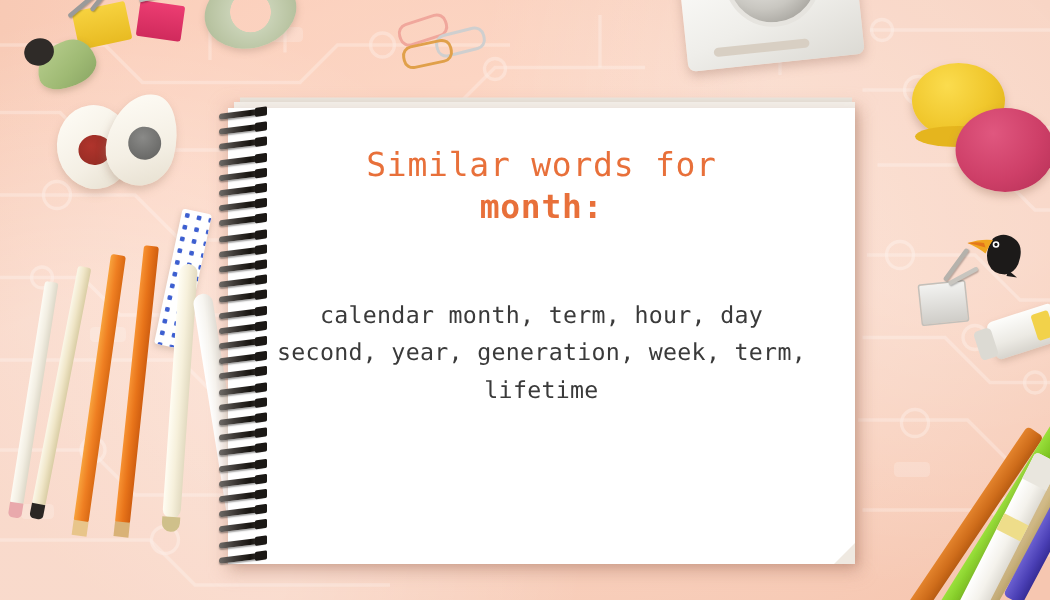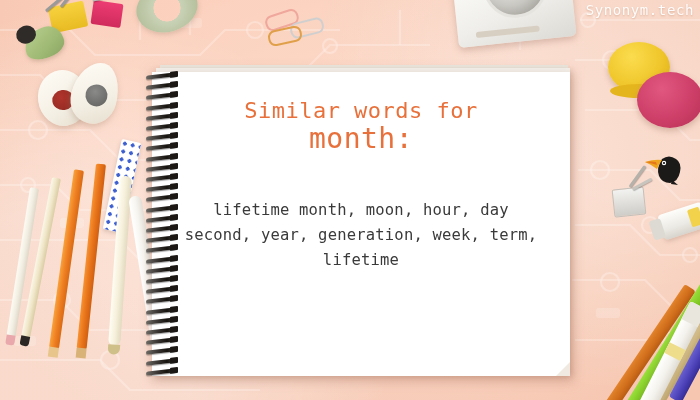--- a/index.html
+++ b/index.html
@@ -78,22 +78,23 @@
   .page-text{
     position:absolute;left:152px;top:72px;width:418px;height:304px;
     display:flex;flex-direction:column;align-items:center;
     padding-top:26px;box-sizing:border-box;
   }
   .title-line1{
     color:#e8703a;font-size:22px;letter-spacing:.5px;line-height:26px;
     white-space:nowrap;
   }
   .title-line2{
-    color:#e8703a;font-size:28px;letter-spacing:.5px;line-height:30px;
+    color:#e8703a;font-size:22px;letter-spacing:.5px;line-height:30px;
     white-space:nowrap;
+    font-weight:bold;
   }
   .synonyms{
     margin-top:44px;color:#3a3a3a;font-size:15.5px;line-height:25px;
     text-align:center;width:370px;letter-spacing:.2px;
   }
 
   
   .watermark{
     position:absolute;right:6px;top:2px;
     color:#ffffff;font-size:14px;letter-spacing:.6px;
@@ -475,18 +476,17 @@
     <div class="coil"></div>
     <div class="coil"></div>
     <div class="coil"></div>
     <div class="coil"></div>
     <div class="coil"></div>
   </div>
 
   <div class="page-text">
     <div class="title-line1">Similar words for</div>
     <div class="title-line2">month:</div>
-    <div class="synonyms">lifetime month, moon, hour, day second, year, generation, week, term, lifetime</div>
-  </div>
-
-  <div class="watermark">Synonym.tech</div>
+    <div class="synonyms">calendar month, term, hour, day second, year, generation, week, term, lifetime</div>
+  </div>
+
 
 </div>
 
 </body></html>

